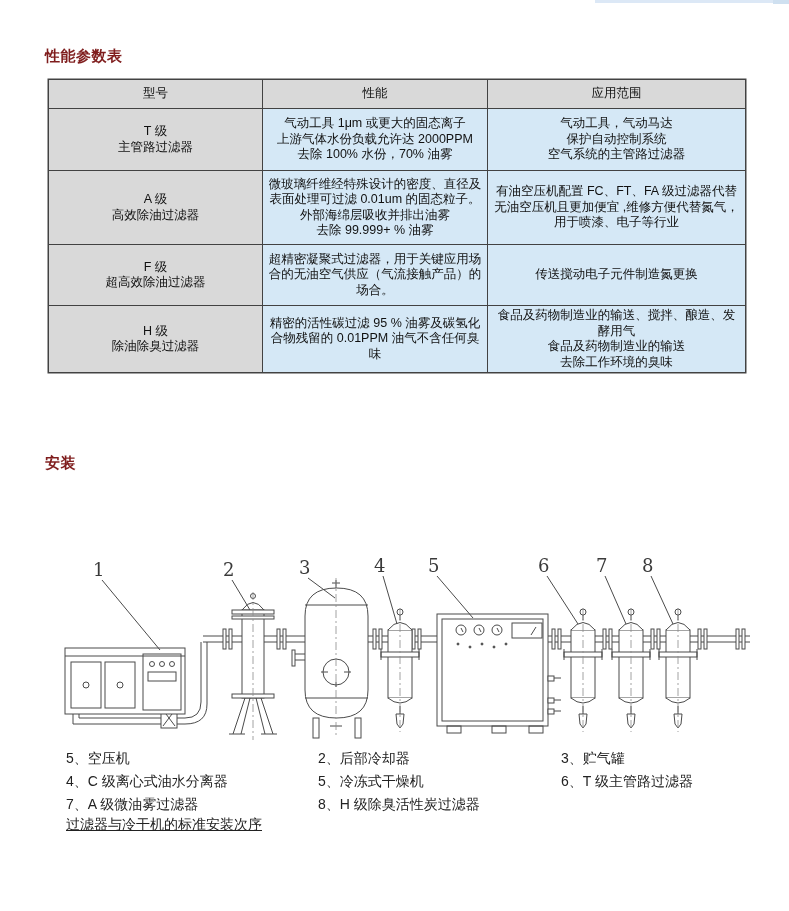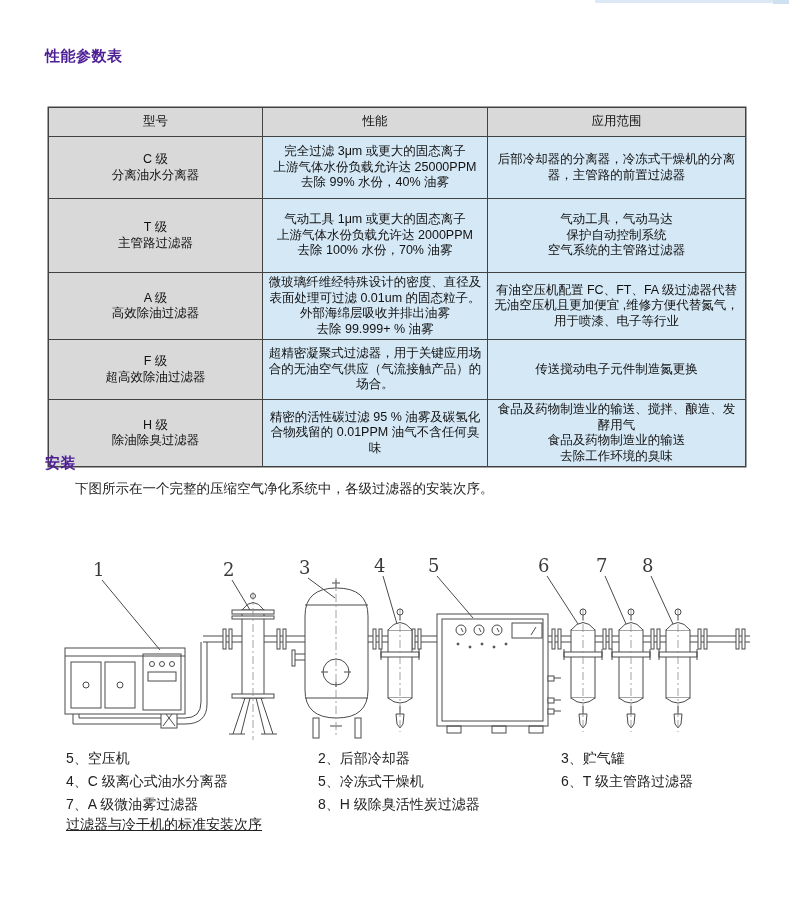--- a/index.html
+++ b/index.html
@@ -2,29 +2,29 @@
 <html><head>
 <meta charset="utf-8">
 <style>
   html,body{margin:0;padding:0;background:#ffffff;}
   body{font-family:"Liberation Sans","DejaVu Sans",sans-serif;color:#1c1c1c;}
   .page{position:relative;width:789px;height:911px;background:#ffffff;overflow:hidden;}
 
   .top-strip{position:absolute;top:0;left:595px;width:194px;height:3px;background:#dce8f6;}
   .top-strip2{position:absolute;top:0;left:773px;width:16px;height:4px;background:#cfe0f0;}
 
-  .sec-title{position:absolute;font-size:15px;font-weight:bold;color:#4c1d95;letter-spacing:.5px;}
+  .sec-title{position:absolute;font-size:15px;font-weight:bold;color:#7f1d1d;letter-spacing:.5px;}
   #tbl-title{left:45px;top:47px;}
   #inst-title{left:45px;top:454px;}
   #inst-desc{position:absolute;left:75px;top:480px;font-size:13.5px;color:#222;}
 
   table.perf{position:absolute;left:48px;top:79px;width:697px;border-collapse:collapse;table-layout:fixed;
     font-size:12.5px;line-height:1.24;color:#111;}
   table.perf th, table.perf td{border:1px solid #424242;text-align:center;vertical-align:middle;padding:2px 5px;}
-  table.perf{border:1px solid #424242;box-shadow:0 0 0 .5px #424242;margin-top:28px;}
+  table.perf{border:1px solid #424242;box-shadow:0 0 0 .5px #424242;}
   table.perf th{background:#d9d9d9;font-weight:normal;height:24px;}
   table.perf td.model{background:#d9d9d9;}
   table.perf td.perf-c, table.perf td.app-c{background:#d5e8f6;}
   table.perf tbody tr:nth-child(1){height:62px;}
   table.perf tbody tr:nth-child(2){height:74px;}
   table.perf tbody tr:nth-child(3){height:61px;}
   table.perf tbody tr:nth-child(4){height:60px;}
   table.perf tbody tr:nth-child(5){height:66px;}
 
   .diagram{position:absolute;left:45px;top:550px;width:715px;height:198px;}
@@ -53,34 +53,20 @@
     <thead>
       <tr>
         <th>型号</th>
         <th>性能</th>
         <th>应用范围</th>
       </tr>
     </thead>
     <tbody>
       <tr>
         <td class="model">
-            <div>C 级</div>
-            <div>分离油水分离器</div>
-          </td>
-        <td class="perf-c">
-            <div>完全过滤 3μm 或更大的固态离子</div>
-            <div>上游气体水份负载允许达 25000PPM</div>
-            <div>去除 99% 水份，40% 油雾</div>
-          </td>
-        <td class="app-c">
-            <div>后部冷却器的分离器，冷冻式干燥机的分离器，主管路的前置过滤器</div>
-          </td>
-      </tr>
-      <tr>
-        <td class="model">
             <div>T 级</div>
             <div>主管路过滤器</div>
           </td>
         <td class="perf-c">
             <div>气动工具 1μm 或更大的固态离子</div>
             <div>上游气体水份负载允许达 2000PPM</div>
             <div>去除 100% 水份，70% 油雾</div>
           </td>
         <td class="app-c">
             <div>气动工具，气动马达</div>
@@ -125,21 +111,20 @@
         <td class="app-c">
             <div>食品及药物制造业的输送、搅拌、酿造、发酵用气</div>
             <div>食品及药物制造业的输送</div>
             <div>去除工作环境的臭味</div>
           </td>
       </tr>
     </tbody>
   </table>
 
   <div class="sec-title" id="inst-title">安装</div>
-  <div id="inst-desc">下图所示在一个完整的压缩空气净化系统中，各级过滤器的安装次序。</div>
 
   <svg class="diagram" viewBox="0 0 715 198" fill="none" stroke="#4b4b4b" stroke-width="1">
 
     <g>
       <line x1="158" y1="86" x2="705" y2="86"></line>
       <line x1="158" y1="92" x2="705" y2="92"></line>
     </g>
 
     <g>
       <polyline points="28,163 28,174 140,174"></polyline>

